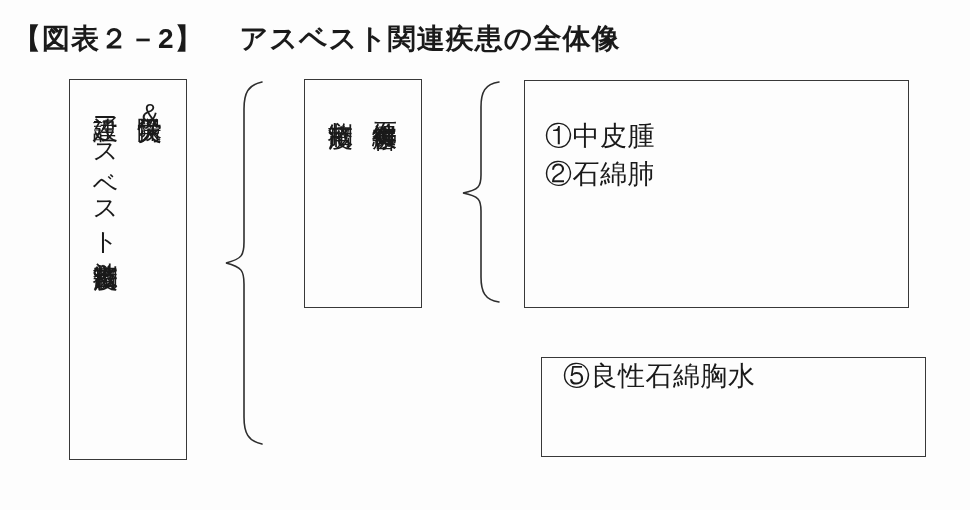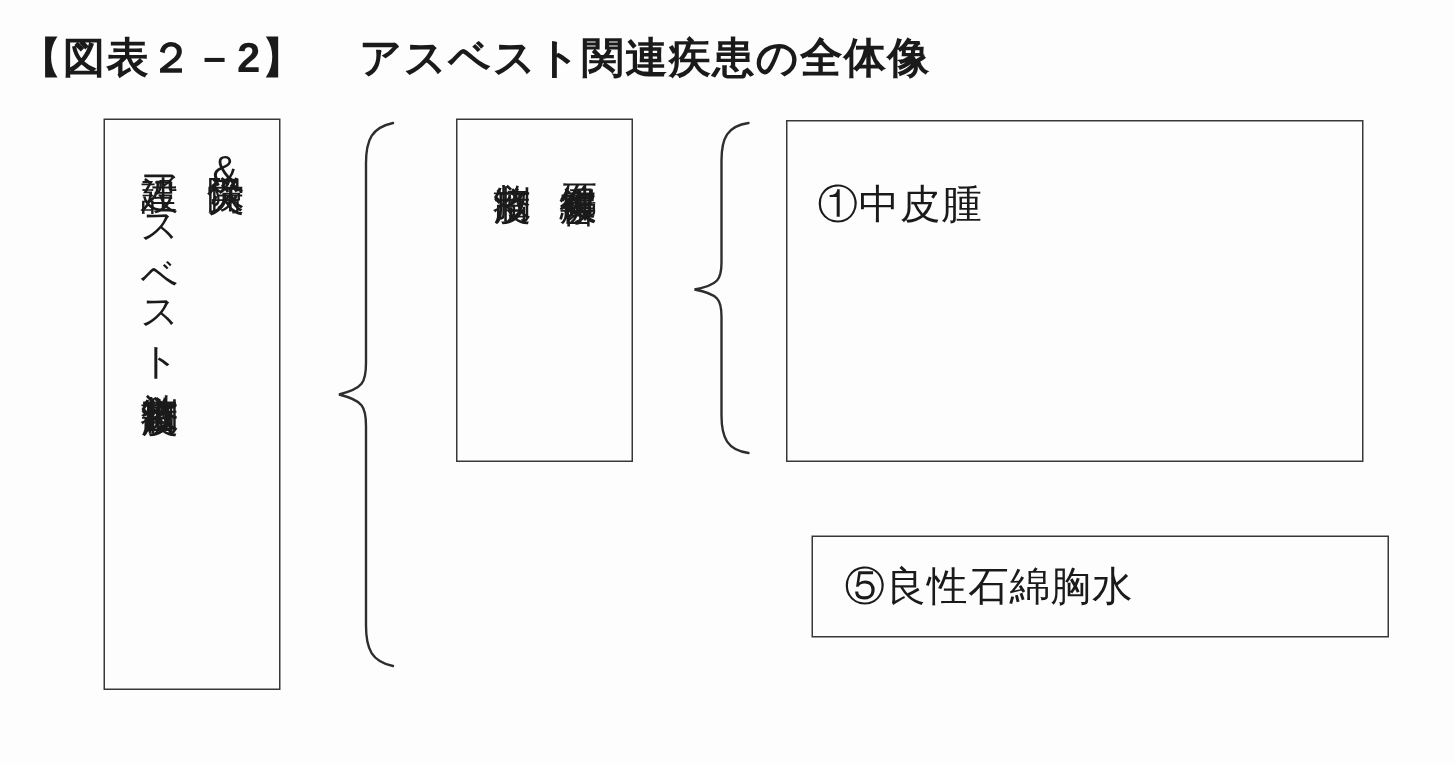--- a/index.html
+++ b/index.html
@@ -72,23 +72,22 @@
   .disease-item {
     font-size: 27px;
     line-height: 38px;
     letter-spacing: 0.5px;
     white-space: nowrap;
   }
   .box-benign {
     left: 541px;
     top: 357px;
     width: 385px;
-    height: 68px;
+    height: 100px;
     display: flex;
-    align-items: center;
     padding-left: 21px;
   }
   .benign-label {
     font-size: 27px;
     letter-spacing: 0.5px;
     white-space: nowrap;
   }
   .brace {
     position: absolute;
   }
@@ -129,19 +128,20 @@
     <div class="vtext">石綿健康被害
 救済制度</div>
   </div>
 
   <svg class="brace brace-2" width="48" height="226" viewBox="0 0 48 226" aria-hidden="true">
     <path d="M 45 3 C 31 5, 27 13, 27 28 L 27 96 C 27 107, 25 111, 9 114 C 25 117, 27 121, 27 132 L 27 198 C 27 213, 31 221, 45 223"></path>
   </svg>
 
   <div class="box box-diseases">
     <div class="disease-item">①中皮腫</div>
+    <div class="disease-item">②石綿肺</div>
   </div>
 
   <div class="box box-benign">
     <div class="benign-label">⑤良性石綿胸水</div>
   </div>
 
 </div>
 
 </body></html>

